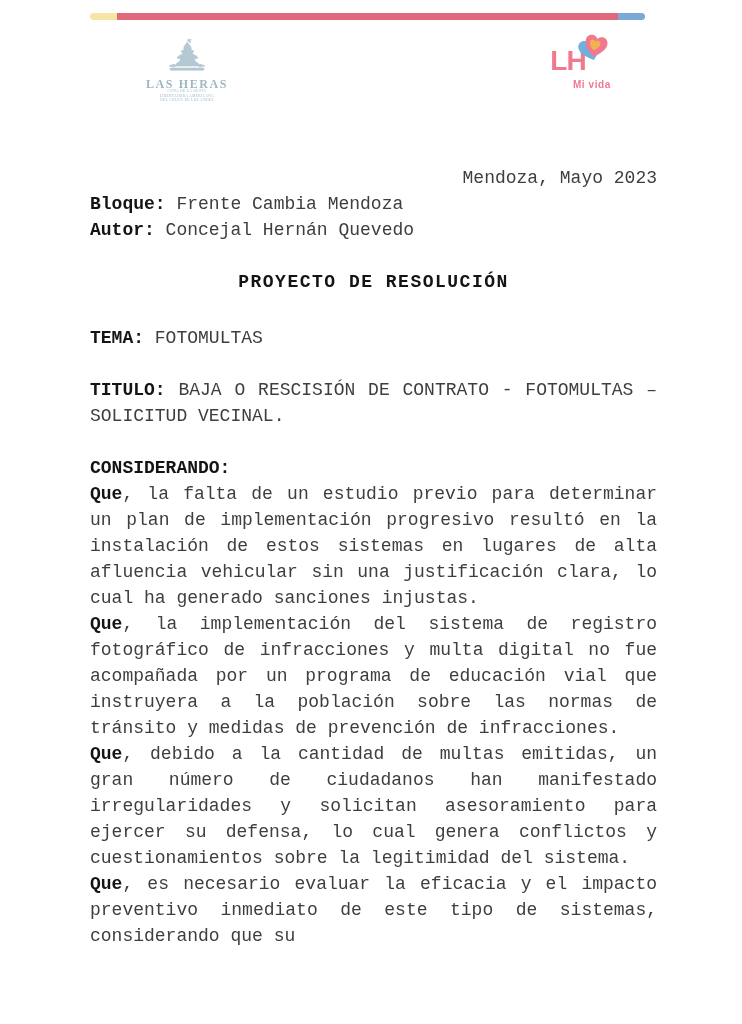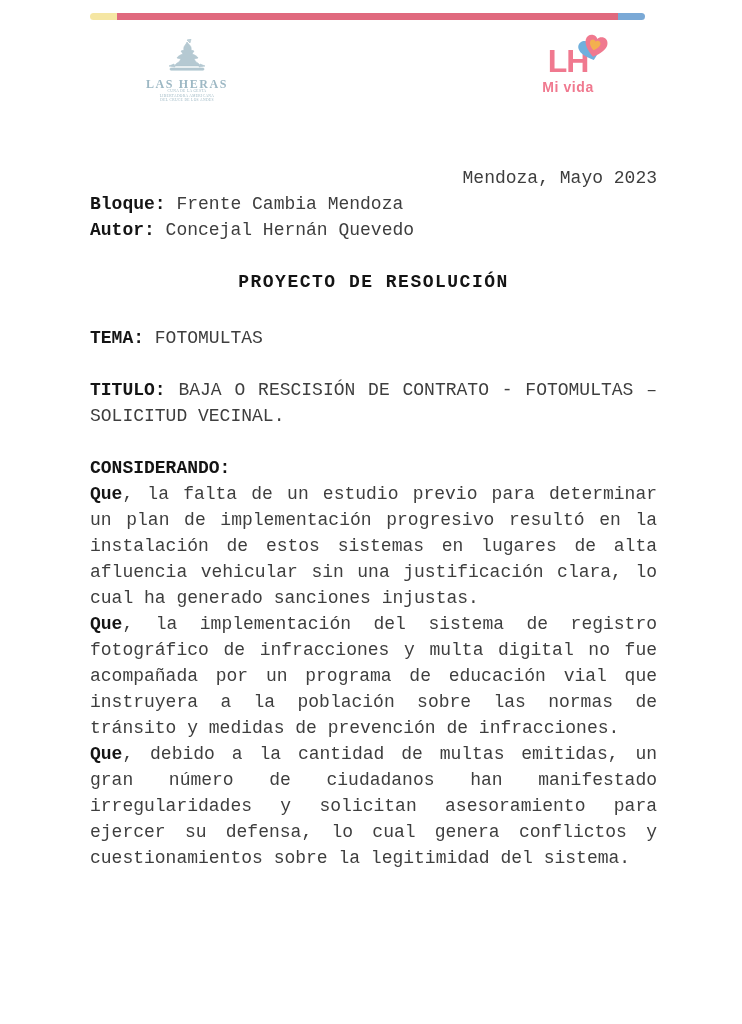--- a/index.html
+++ b/index.html
@@ -34,25 +34,25 @@
   }
   .crest svg { display: block; margin: 0 auto; opacity: 0.85; }
   .crest-title { font-size: 12px; font-weight: bold; letter-spacing: 1.6px; line-height: 9px; margin-top: 1px; }
   .crest-line  { font-size: 3.6px; letter-spacing: 0.35px; line-height: 4.6px; }
 
   .lh-logo {
     position: relative; width: 86px; text-align: center; margin-top: 8px;
     font-family: "Liberation Sans", sans-serif; color: #f0798f;
   }
   .lh-text {
-    font-size: 32px; font-weight: bold; letter-spacing: -1px; line-height: 40px;
+    font-size: 28px; font-weight: bold; letter-spacing: -1px; line-height: 40px;
     display: inline-block;
   }
   .lh-heart { position: absolute; top: -8px; right: 2px; }
-  .lh-tagline { font-size: 14px; font-weight: bold; letter-spacing: 0.6px; margin-top: -2px; }
+  .lh-tagline { font-size: 10px; font-weight: bold; letter-spacing: 0.6px; margin-top: -2px; text-align: right; }
 
   
   .content {
     position: absolute; top: 165px; left: 90px; width: 567px;
     font-size: 18px; line-height: 26px;
   }
   .content p { margin: 0; }
   .content b { font-weight: bold; color: #141414; }
   .date-line { text-align: right; }
   .main-title {
@@ -121,15 +121,16 @@
     <p class="tema"><b>TEMA:</b><span> FOTOMULTAS</span></p>
 
     <p class="titulo"><b>TITULO:</b><span> BAJA O RESCISIÓN DE CONTRATO - FOTOMULTAS – SOLICITUD VECINAL.</span></p>
 
 
     <p class="considerando"><b>CONSIDERANDO:</b></p>
 
     <p class="body-par"><b>Que</b><span>, la falta de un estudio previo para determinar un plan de implementación progresivo resultó en la instalación de estos sistemas en lugares de alta afluencia vehicular sin una justificación clara, lo cual ha generado sanciones injustas.</span></p>
     <p class="body-par"><b>Que</b><span>, la implementación del sistema de registro fotográfico de infracciones y multa digital no fue acompañada por un programa de educación vial que instruyera a la población sobre las normas de tránsito y medidas de prevención de infracciones.</span></p>
     <p class="body-par"><b>Que</b><span>, debido a la cantidad de multas emitidas, un gran número de ciudadanos han manifestado irregularidades y solicitan asesoramiento para ejercer su defensa, lo cual genera conflictos y cuestionamientos sobre la legitimidad del sistema.</span></p>
+    <p class="body-par"><b>Que</b><span>, es necesario evaluar la eficacia y el impacto preventivo inmediato de este tipo de sistemas, considerando que su</span></p>
 
   </div>
 </div>
 
 </body></html>

